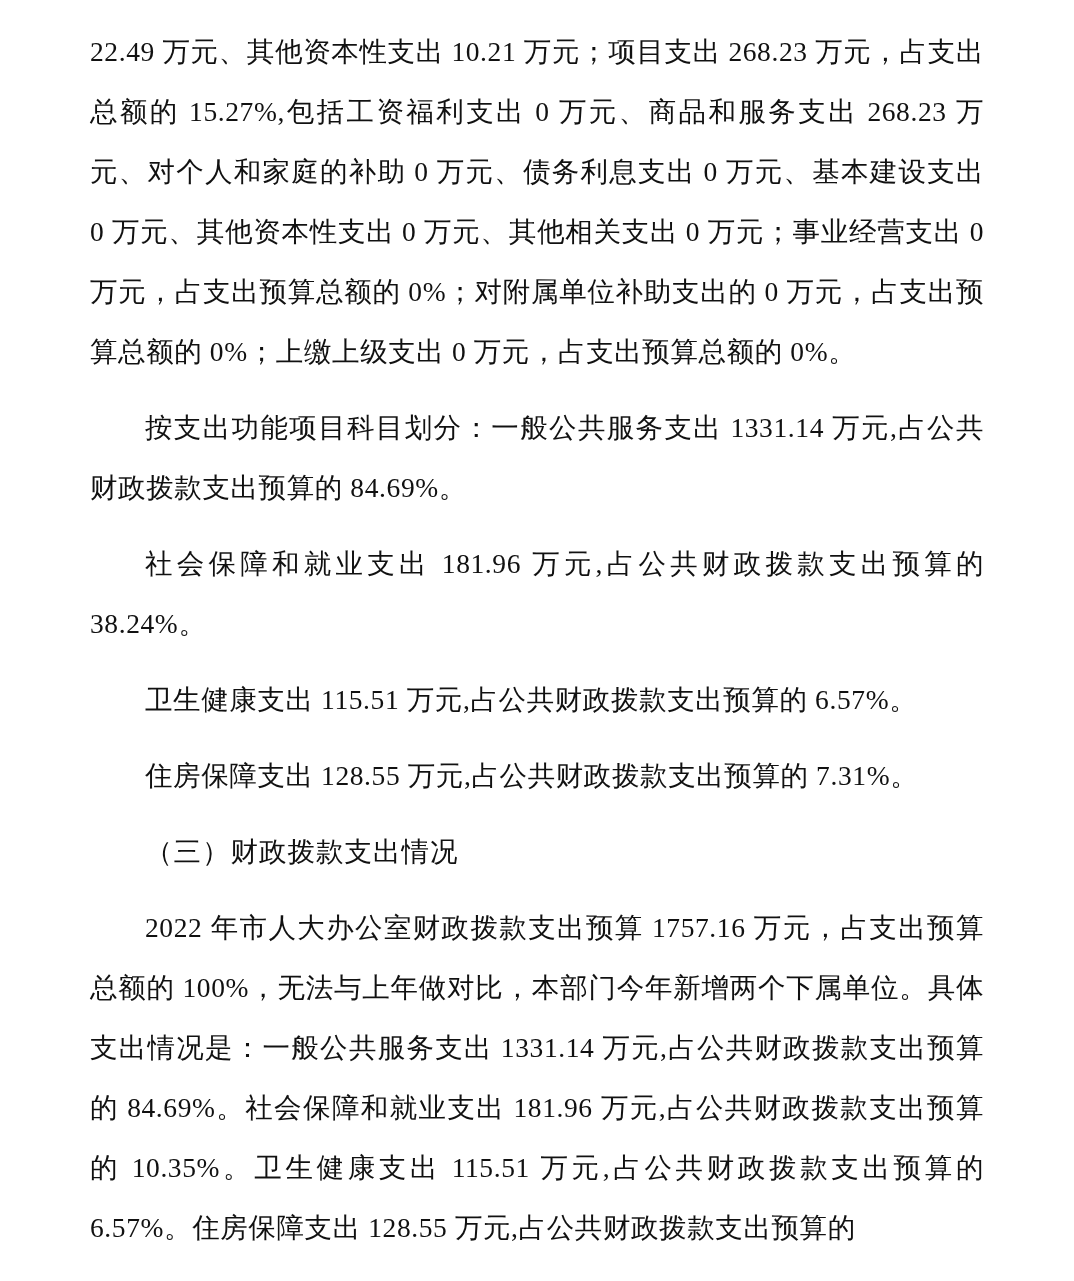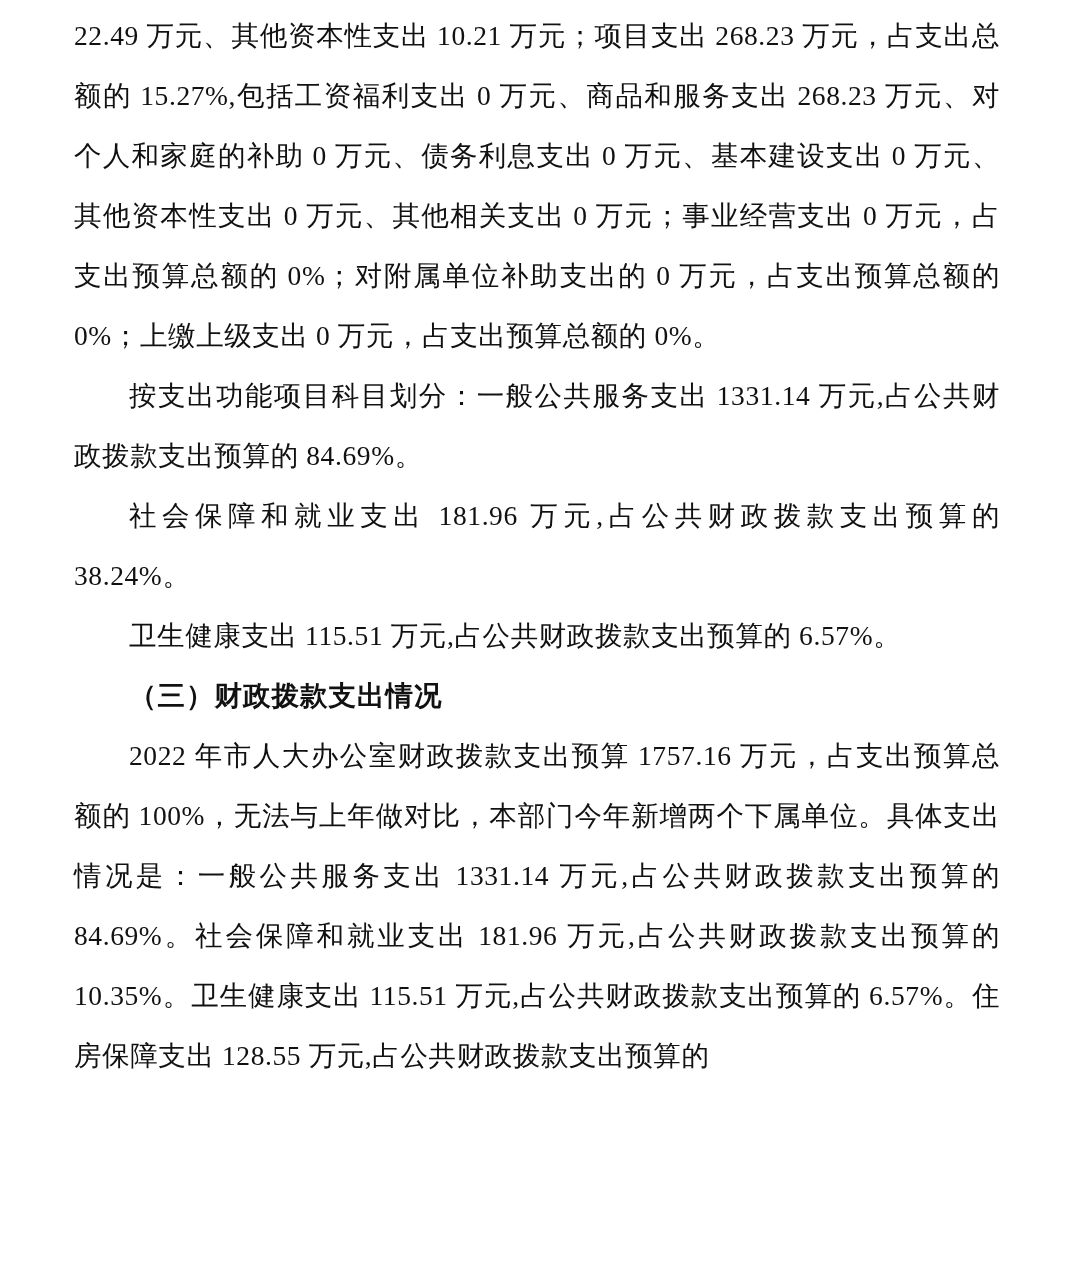--- a/index.html
+++ b/index.html
@@ -22,50 +22,51 @@
     padding: 6px 74px 0 74px;
   }
   .doc-body {
     font-size: 27.5px;
     line-height: 60px;
     text-align: justify;
     text-justify: inter-ideograph;
     letter-spacing: 0.6px;
   }
   p {
-    margin: 0;
+    margin: 16px;
     padding: 0;
   }
   .para {
     text-indent: 2em;
   }
   .para-cont {
     text-indent: 0;
   }
   .heading {
     text-indent: 2em;
-    font-weight: bold;
+    font-weight: normal;
     font-family: "Liberation Serif", "DejaVu Serif", serif;
     letter-spacing: 1px;
   }
 </style>
 </head>
 <body>
 
 <div class="page">
   <div class="doc-body">
 
     <p class="para para-cont">22.49 万元、其他资本性支出 10.21 万元；项目支出 268.23 万元，占支出总额的 15.27%,包括工资福利支出 0 万元、商品和服务支出 268.23 万元、对个人和家庭的补助 0 万元、债务利息支出 0 万元、基本建设支出 0 万元、其他资本性支出 0 万元、其他相关支出 0 万元；事业经营支出 0 万元，占支出预算总额的 0%；对附属单位补助支出的 0 万元，占支出预算总额的 0%；上缴上级支出 0 万元，占支出预算总额的 0%。</p>
 
     <p class="para">按支出功能项目科目划分：一般公共服务支出 1331.14 万元,占公共财政拨款支出预算的 84.69%。</p>
 
     <p class="para">社会保障和就业支出 181.96 万元,占公共财政拨款支出预算的 38.24%。</p>
 
     <p class="para">卫生健康支出 115.51 万元,占公共财政拨款支出预算的 6.57%。</p>
 
+    <p class="para">住房保障支出 128.55 万元,占公共财政拨款支出预算的 7.31%。</p>
 
 
     <p class="heading">（三）财政拨款支出情况</p>
 
     <p class="para">2022 年市人大办公室财政拨款支出预算 1757.16 万元，占支出预算总额的 100%，无法与上年做对比，本部门今年新增两个下属单位。具体支出情况是：一般公共服务支出 1331.14 万元,占公共财政拨款支出预算的 84.69%。社会保障和就业支出 181.96 万元,占公共财政拨款支出预算的 10.35%。卫生健康支出 115.51 万元,占公共财政拨款支出预算的 6.57%。住房保障支出 128.55 万元,占公共财政拨款支出预算的</p>
 
   </div>
 </div>
 
 </body></html>

